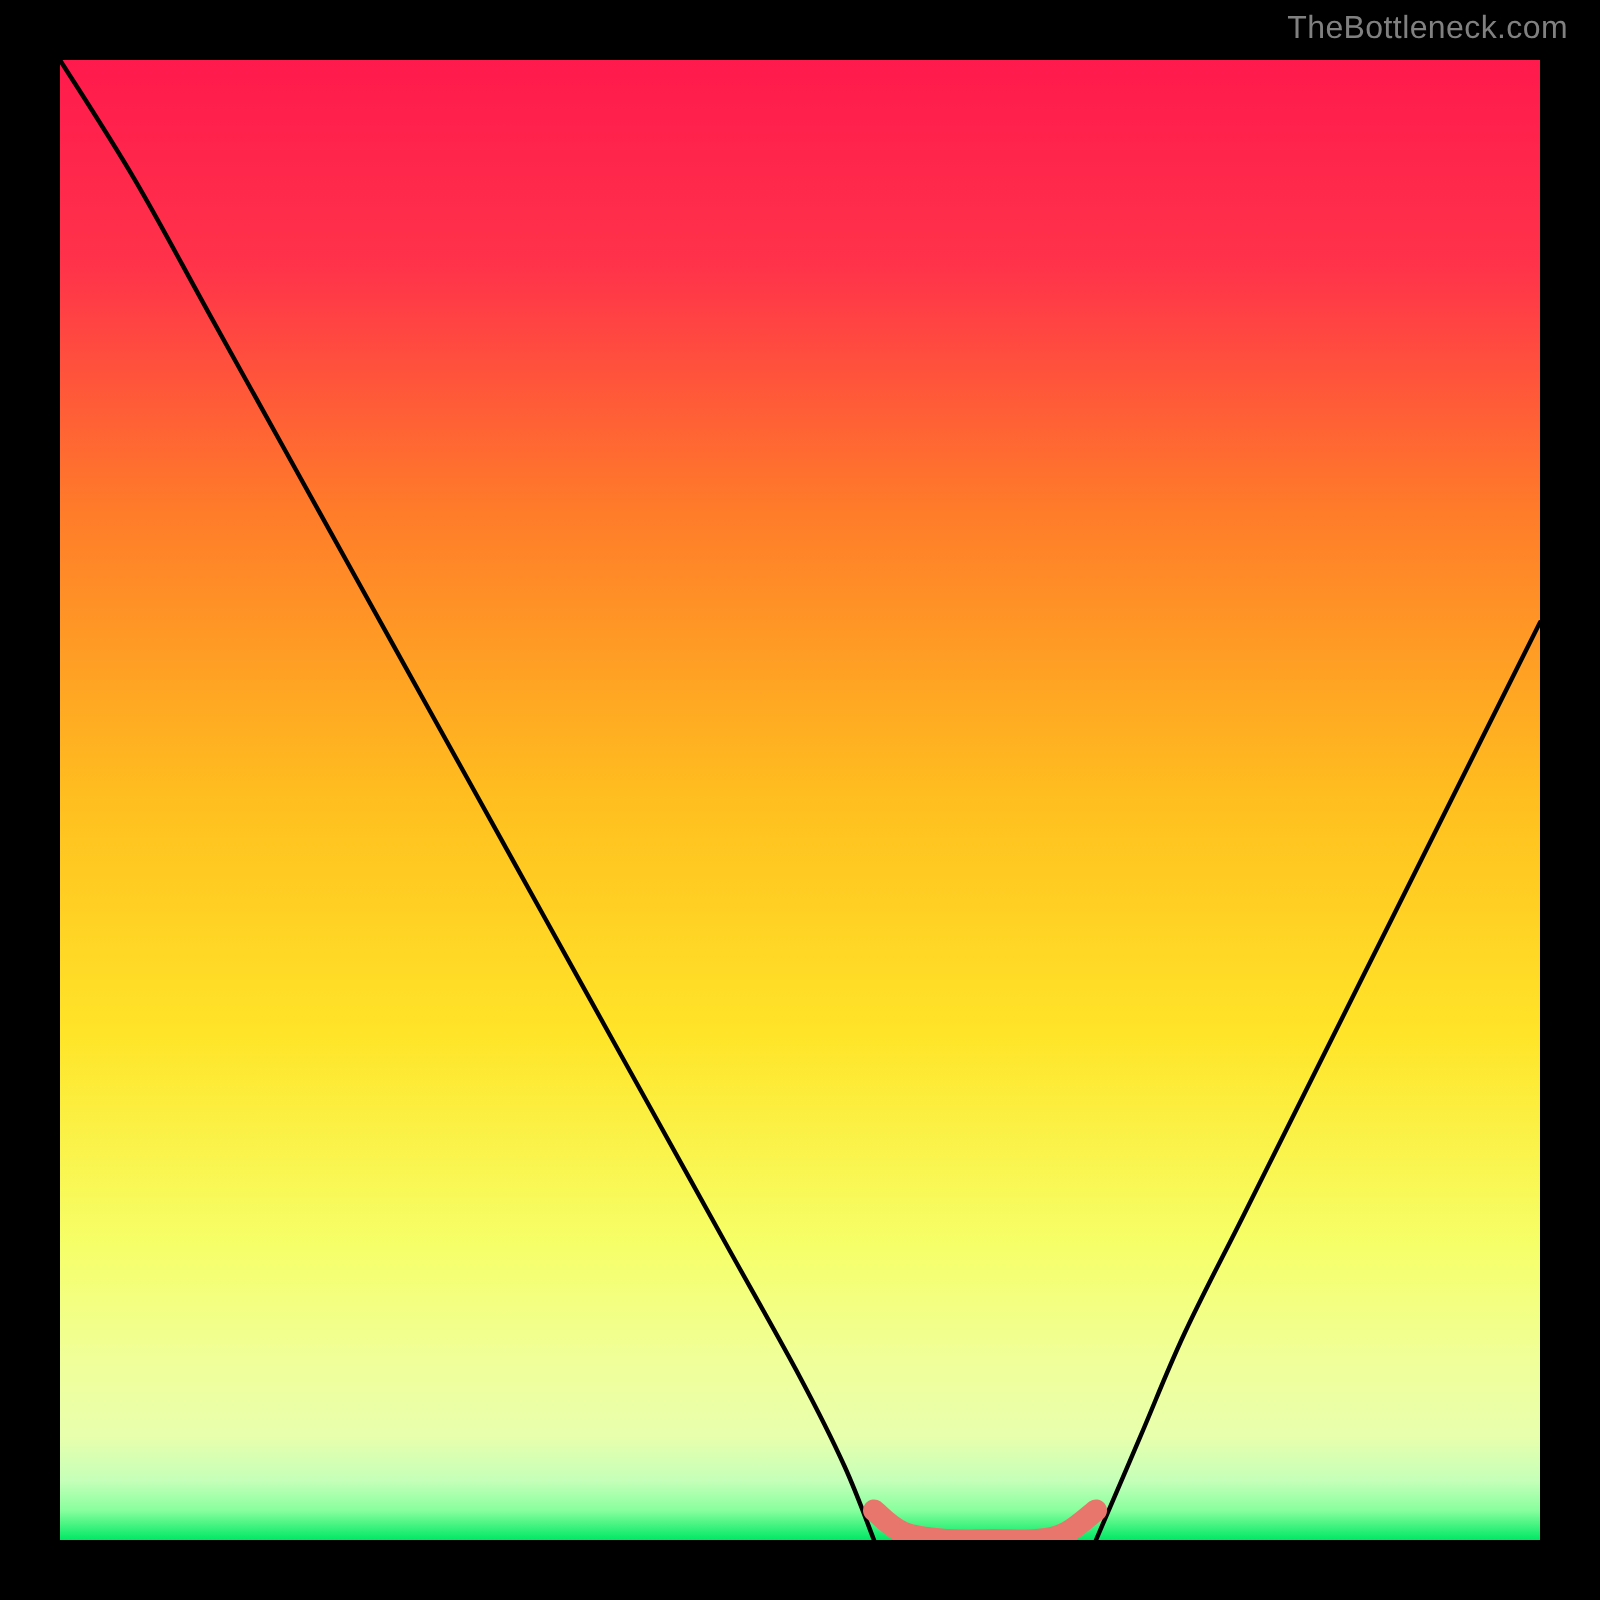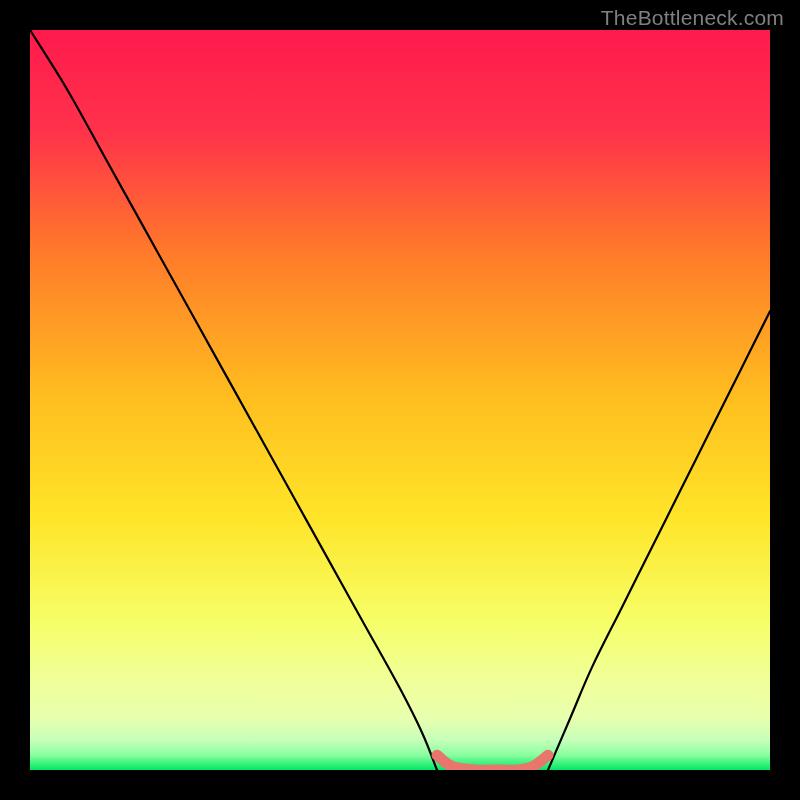--- a/index.html
+++ b/index.html
@@ -15,21 +15,21 @@
     left: 30px;
     top: 30px;
     width: 740px;
     height: 740px;
   }
   .watermark {
     position: absolute;
     top: 6px;
     right: 16px;
     font-family: Arial, Helvetica, sans-serif;
-    font-size: 21px;
+    font-size: 16px;
     color: #808080;
     font-weight: 400;
     letter-spacing: 0.2px;
   }
 </style>
 </head>
 <body>
 
 <div class="frame">
   <div class="watermark">TheBottleneck.com</div>

